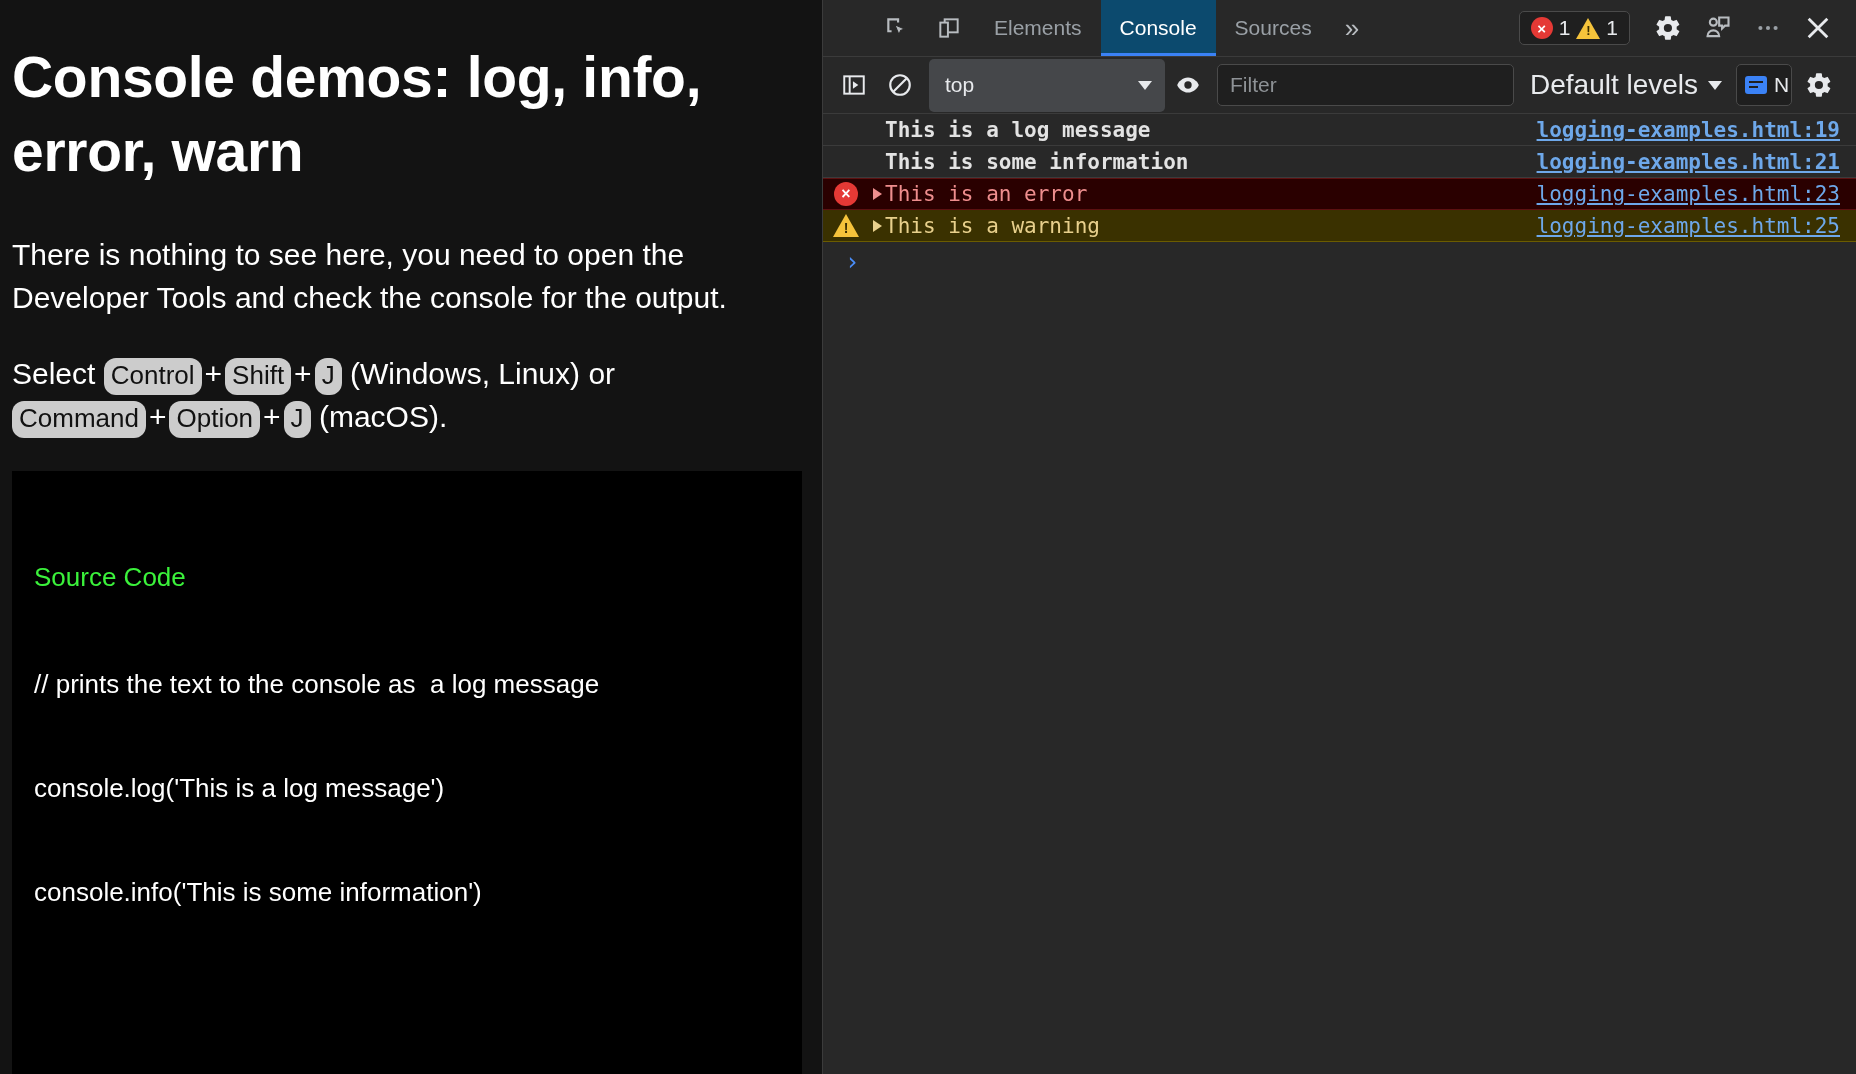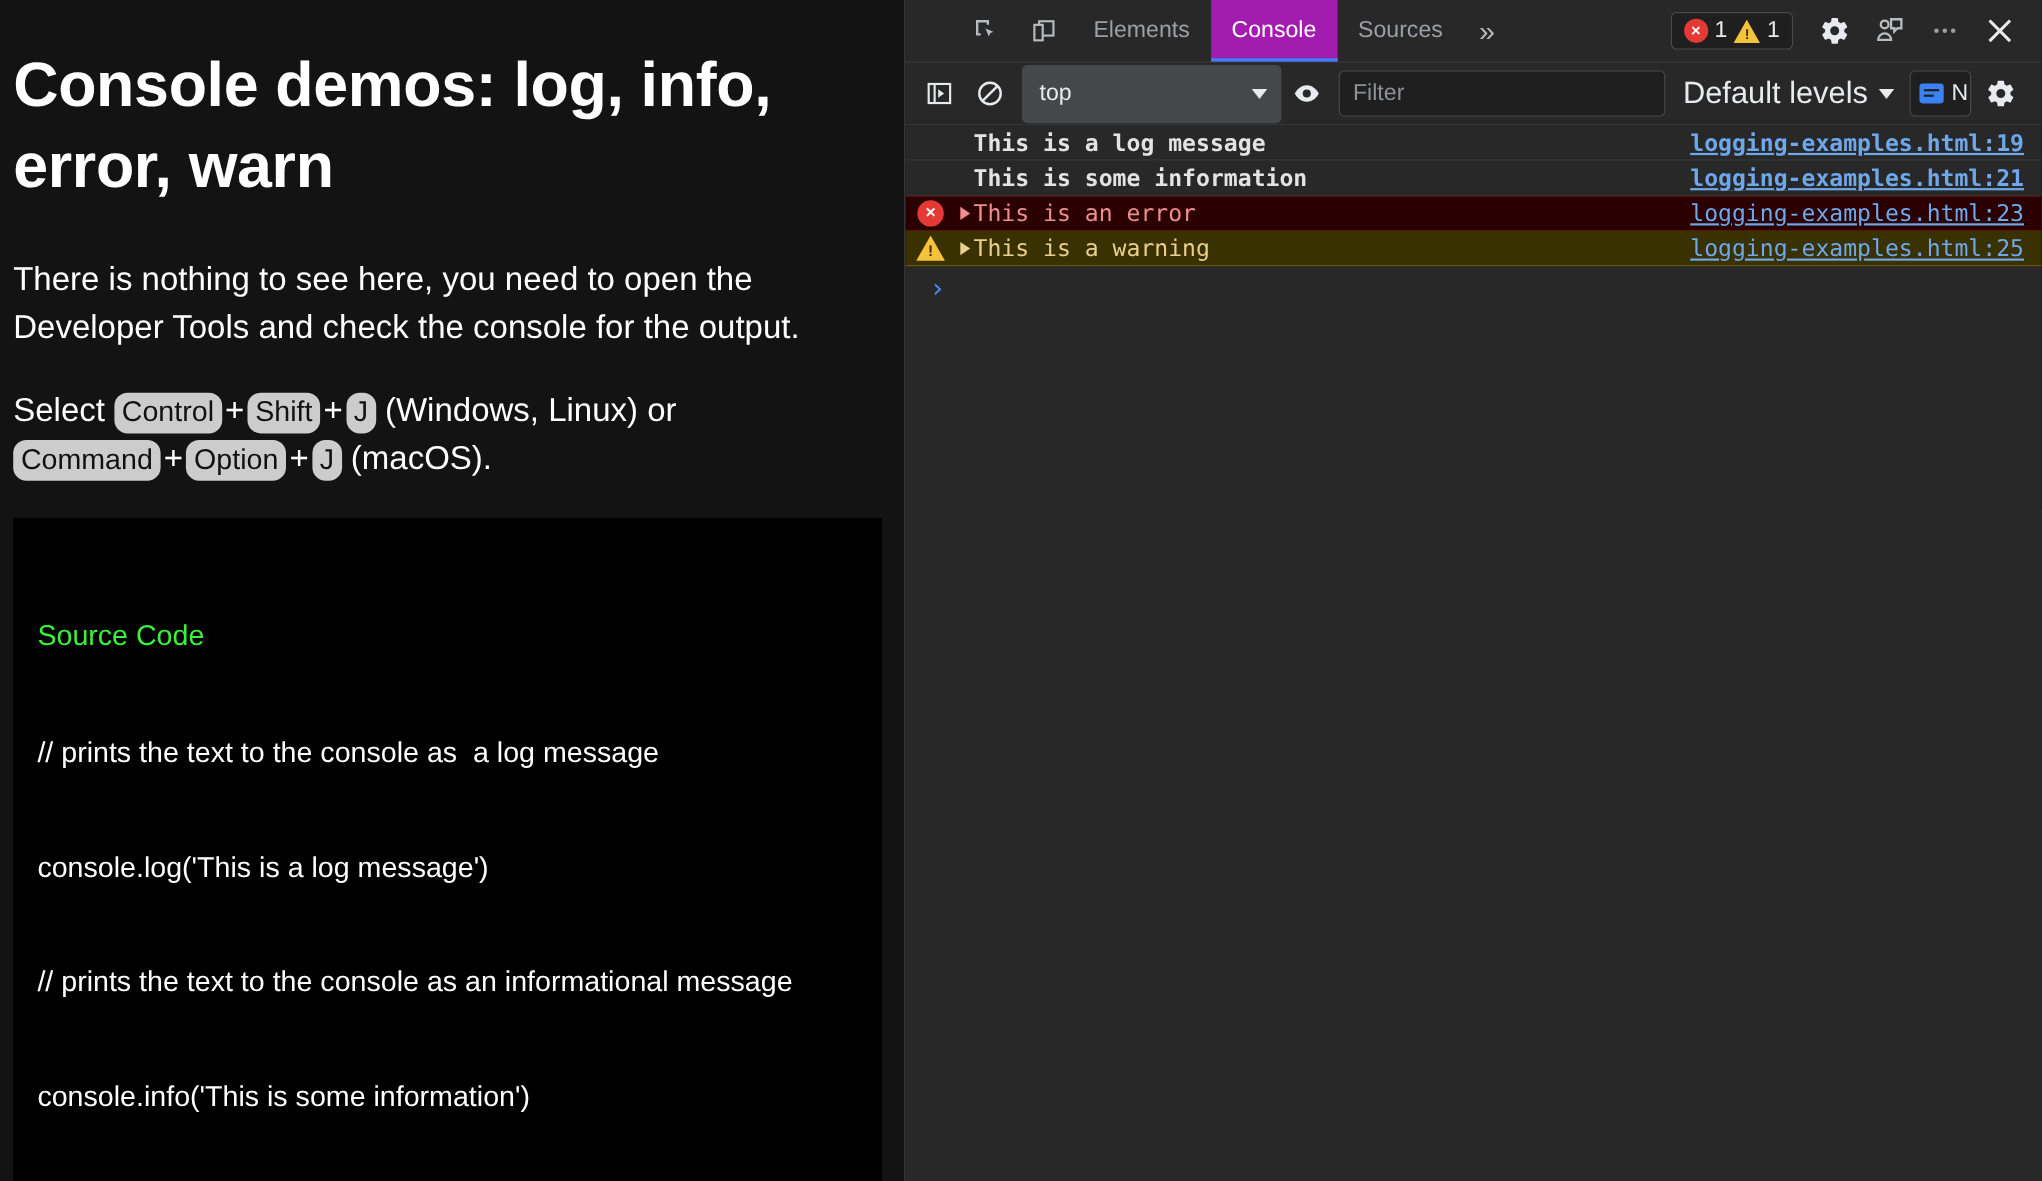--- a/index.html
+++ b/index.html
@@ -95,21 +95,21 @@
   .dt-tab {
     display: flex; align-items: center;
     padding: 0 19px;
     font-size: 21px;
     color: #9aa0a6;
     cursor: pointer;
     position: relative;
   }
   .dt-tab.active {
     color: #ffffff;
-    background: #a21caf;
+    background: #0c4a6e;
   }
   .dt-tab.active::after {
     content: "";
     position: absolute;
     left: 0; right: 0; bottom: 0;
     height: 3px;
     background: #3b82f6;
   }
   .dt-more-tabs {
     display: flex; align-items: center;
@@ -355,21 +355,20 @@
     <p class="para keys">
       <span>Select </span><kbd>Control</kbd><span class="plus">+</span><kbd>Shift</kbd><span class="plus">+</span><kbd>J</kbd><span> (Windows, Linux) or</span>
       <br>
       <kbd>Command</kbd><span class="plus">+</span><kbd>Option</kbd><span class="plus">+</span><kbd>J</kbd><span> (macOS).</span>
     </p>
 
     <div id="source-code-block">
       <span id="source-code-title">Source Code</span>
       <span class="code-line">// prints the text to the console as  a log message</span>
       <span class="code-line">console.log('This is a log message')</span>
-      <span class="code-line">// prints the text to the console as an informational message</span>
       <span class="code-line">console.info('This is some information')</span>
       
       
       
       
     </div>
   </div>
 
   <div id="devtools">
 

